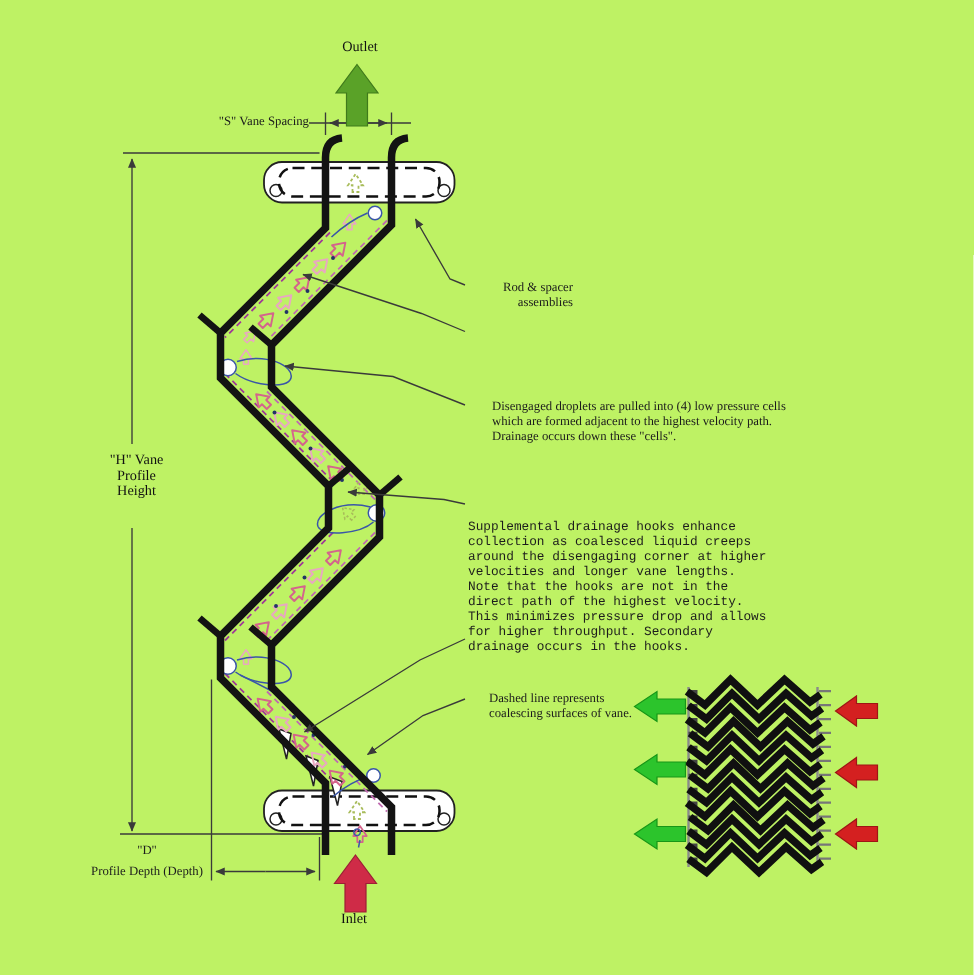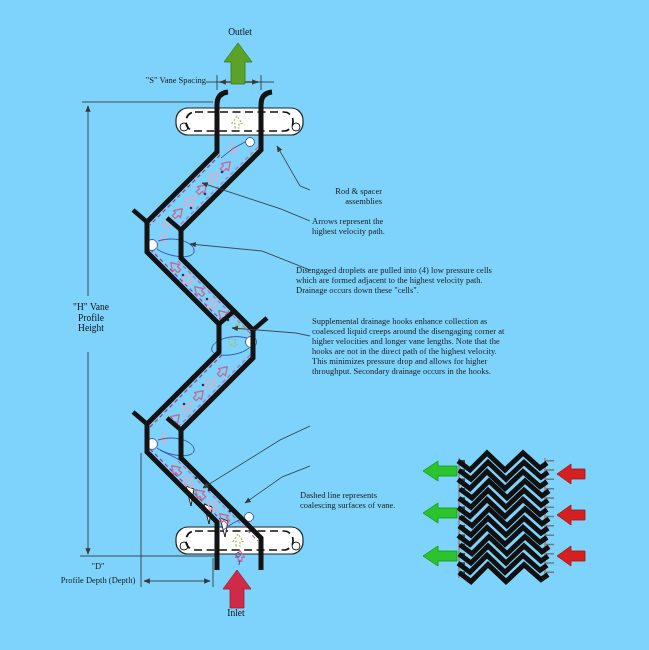--- a/index.html
+++ b/index.html
@@ -1,16 +1,16 @@
 <!DOCTYPE html>
 <html><head>
 <meta charset="utf-8">
 <style>
   html,body{margin:0;padding:0;background:#ffffff;}
-  .stage{position:relative;width:649px;height:650px;background:#7dd3fc;overflow:hidden;
+  .stage{position:relative;width:649px;height:650px;background:#bef264;overflow:hidden;
          font-family:"Liberation Serif","DejaVu Serif",serif;color:#1a1a1a;}
   .stage svg{position:absolute;left:0;top:0;}
   .txt{position:absolute;font-size:8.5px;line-height:10px;color:#1c1c1c;}
   .lbl{position:absolute;font-size:9.5px;line-height:10.5px;color:#111;}
   .ctr{text-align:center;}
   .rgt{text-align:right;}
 </style>
 </head>
 <body>
 
@@ -196,17 +196,16 @@
 </svg>
 
   <div class="lbl ctr" style="left:215px;top:27px;width:50px;">Outlet</div>
   <div class="txt rgt" style="left:126px;top:75px;width:80px;">"S" Vane Spacing</div>
   <div class="lbl ctr" style="left:69px;top:302px;width:44px;">"H" Vane Profile Height</div>
   <div class="txt ctr" style="left:76px;top:561px;width:44px;">"D"</div>
   <div class="txt ctr" style="left:52px;top:575px;width:92px;">Profile Depth (Depth)</div>
   <div class="lbl ctr" style="left:214px;top:608px;width:44px;">Inlet</div>
 
   <div class="txt" style="left:312px;top:186px;width:70px;text-align:right;">Rod &amp; spacer assemblies</div>
-  <div class="txt" style="left:312px;top:216px;width:92px;">Arrows represent the highest velocity path.</div>
-  <div class="txt" style="left:296px;top:265px;width:200px;">Disengaged droplets are pulled into (4) low pressure cells which are formed adjacent to the highest velocity path. Drainage occurs down these "cells".</div>
-  <div class="txt" style="left:312px;top:316px;width:200px;">Supplemental drainage hooks enhance collection as coalesced liquid creeps around the disengaging corner at higher velocities and longer vane lengths. Note that the hooks are not in the direct path of the highest velocity. This minimizes pressure drop and allows for higher throughput. Secondary drainage occurs in the hooks.</div>
-  <div class="txt" style="left:300px;top:460px;width:112px;margin-top:30px;">Dashed line represents coalescing surfaces of vane.</div>
+  <div class="txt" style="left:328px;top:265px;width:200px;">Disengaged droplets are pulled into (4) low pressure cells which are formed adjacent to the highest velocity path. Drainage occurs down these "cells".</div>
+  <div class="txt" style="left:312px;top:346px;width:200px;font-family:Liberation Mono, monospace;">Supplemental drainage hooks enhance collection as coalesced liquid creeps around the disengaging corner at higher velocities and longer vane lengths. Note that the hooks are not in the direct path of the highest velocity. This minimizes pressure drop and allows for higher throughput. Secondary drainage occurs in the hooks.</div>
+  <div class="txt" style="left:326px;top:460px;width:112px;">Dashed line represents coalescing surfaces of vane.</div>
 </div>
 
 </body></html>

